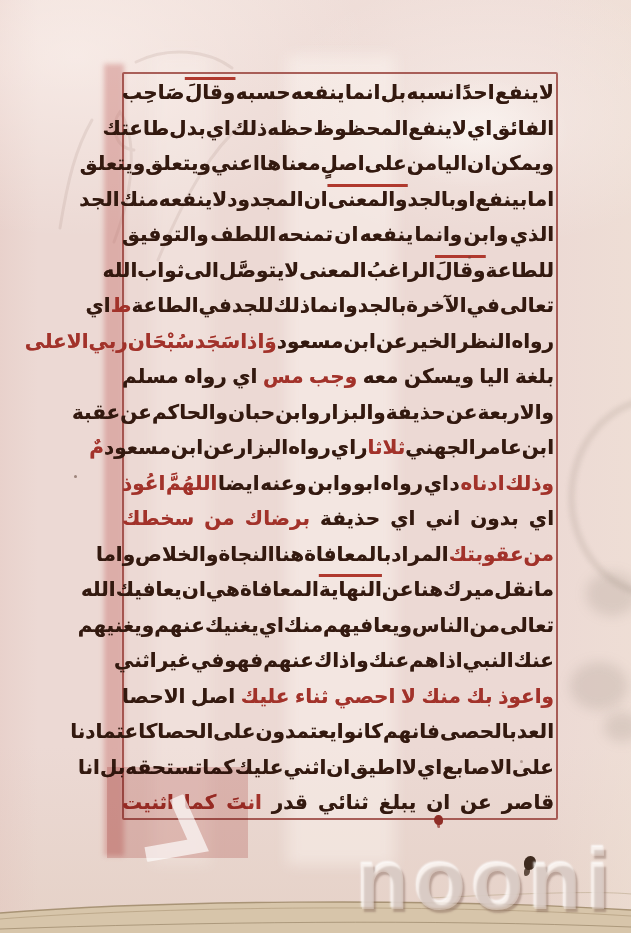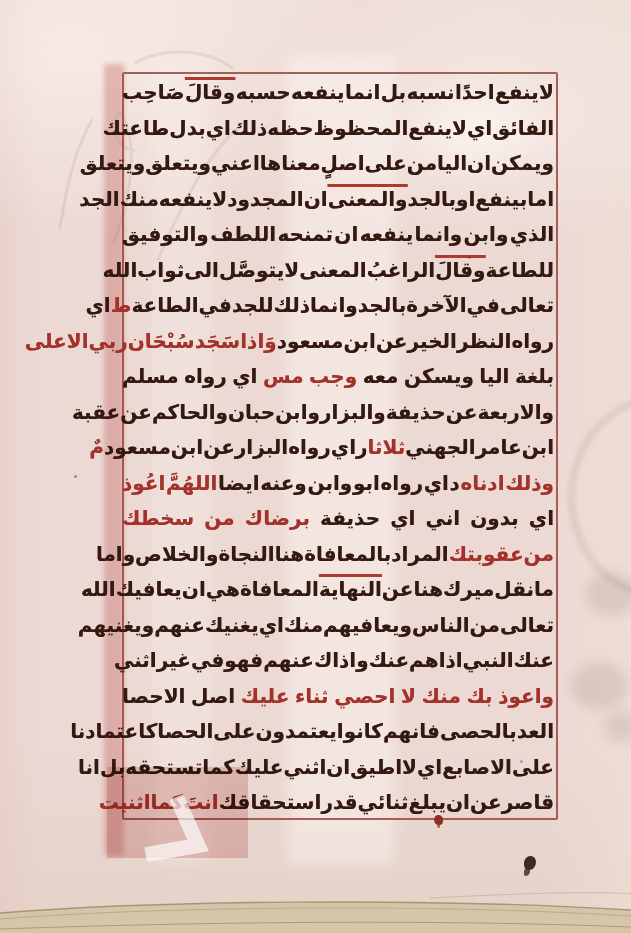--- a/index.html
+++ b/index.html
@@ -339,21 +339,20 @@
         <span class="w k">بل</span>
         <span class="w k">انا</span>
       </div>
       <div class="line">
         <span class="w k">قاصر</span>
         <span class="w k">عن</span>
         <span class="w k">ان</span>
         <span class="w k">يبلغ</span>
         <span class="w k">ثنائي</span>
         <span class="w k">قدر</span>
-        <span class="w k">استحقاقك</span>
         <span class="w r">انتَ</span>
         <span class="w r">كما</span>
         <span class="w r">اثنيت</span>
       </div>
     </div>
 
   <div class="speck speck-a"></div>
   <div class="speck speck-b"></div>
   <div class="speck speck-c"></div>
   <div class="speck ink-blot"></div>
@@ -364,14 +363,15 @@
     <path d="M0 28 C150 16 420 12 631 25" fill="none" stroke="#9f8a6a" stroke-width="1.4" opacity=".85"></path>
     <path d="M0 34 C150 22 420 18 631 31" fill="none" stroke="#ab9677" stroke-width="1" opacity=".6"></path>
     <path d="M0 44 C200 37 430 34 631 42" fill="none" stroke="#8f7b5e" stroke-width="1" opacity=".6"></path>
     <path d="M430 13 C530 8 600 6 631 9" fill="none" stroke="#b7a486" stroke-width="1" opacity=".55"></path>
   </svg>
 
   <div class="wm-square"></div>
   <svg class="wm-chevron" width="64" height="76" viewBox="0 0 64 76">
     <polyline points="12,10 48,38 12,66" fill="none" stroke="rgba(255,255,255,.85)" stroke-width="15" stroke-linecap="square"></polyline>
   </svg>
+  <div class="wm-word">nooni</div>
 
 </div>
 
 </body></html>

